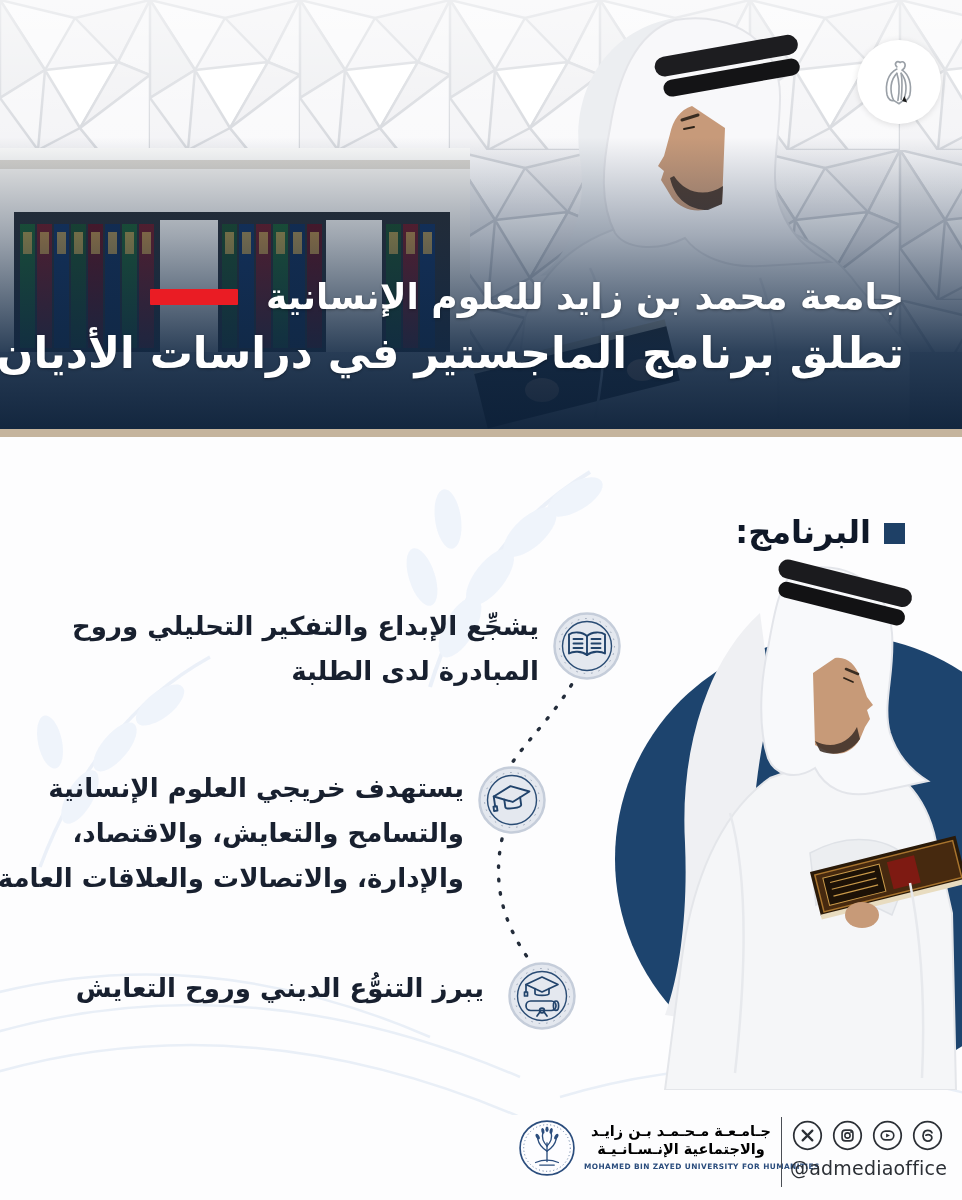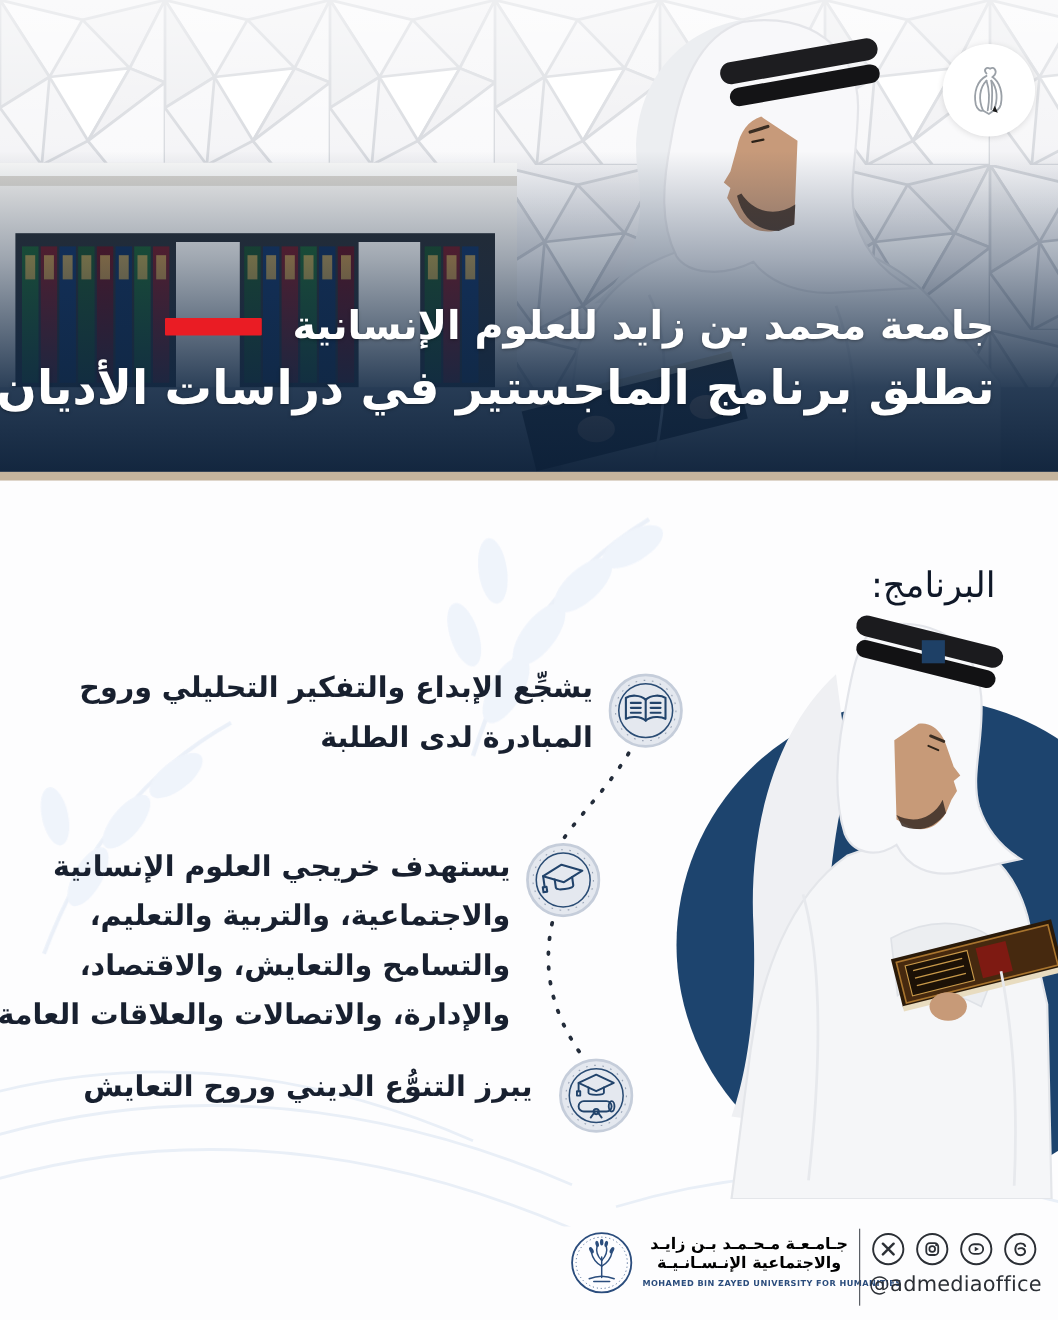--- a/index.html
+++ b/index.html
@@ -30,22 +30,22 @@
   .title-accent{width:88px;height:16px;background:#ea1c24;border-radius:1px;flex:0 0 auto;}
   .title-line2{
     position:absolute;top:328px;right:58px;
     color:#ffffff;font-weight:700;font-size:43px;white-space:nowrap;
     text-shadow:0 1px 3px rgba(0,0,0,.35);
   }
   
   .mid{position:absolute;left:0;top:437px;width:962px;height:678px;}
   .watermark{position:absolute;left:0;top:0;pointer-events:none;}
   .program-heading{
-    position:absolute;top:76px;right:57px;display:flex;align-items:center;gap:29px;
-    font-size:32px;font-weight:400;color:#0f1828;flex-direction:column;
+    position:absolute;top:76px;right:57px;display:flex;align-items:center;gap:13px;
+    font-size:32px;font-weight:700;color:#0f1828;
   }
   .heading-square{width:21px;height:21px;background:#1e4066;margin-top:2px;flex:0 0 auto;}
   .feature-circle-wrap{position:absolute;left:610px;top:116px;width:352px;height:537px;}
   .bullet-row{position:absolute;display:flex;direction:rtl;align-items:flex-start;gap:14px;}
   .bullet-row .txt{display:flex;flex-direction:column;align-items:flex-start;}
   .bullet-row .txt div{
     direction:rtl;white-space:nowrap;font-size:26px;font-weight:700;
     color:#18202f;line-height:45px;
   }
   .bicon{width:68px;height:68px;flex:0 0 aupx;}
@@ -287,21 +287,20 @@
         <circle cx="34" cy="34" r="24.5" fill="none" stroke="#2a4c74" stroke-width="1.4"></circle>
         <g transform="rotate(-8 34 31)" stroke="#21436b" stroke-width="1.9" fill="none" stroke-linejoin="round" stroke-linecap="round">
           <polygon points="34,20 52,28 34,36 16,28"></polygon>
           <path d="M26 32.5 V40 C26 43 42 43 42 40 V32.5"></path>
           <path d="M16 28 V38"></path>
           <rect x="14.3" y="38" width="3.4" height="4.5"></rect>
         </g>
       </svg>
       <div class="txt">
         <div>يستهدف خريجي العلوم الإنسانية</div>
-        <div>والاجتماعية، والتربية والتعليم،</div>
         <div>والتسامح والتعايش، والاقتصاد،</div>
         <div>والإدارة، والاتصالات والعلاقات العامة</div>
       </div>
     </div>
 
     <div class="bullet-row row3">
       <svg class="bicon" viewBox="0 0 68 68">
         <circle cx="34" cy="34" r="32.5" fill="#e4e8ef" stroke="#c5cdda" stroke-width="2.5"></circle>
         <circle cx="34" cy="34" r="27.5" fill="none" stroke="#97a2b4" stroke-width="1" stroke-dasharray="1.5 6"></circle>
         <circle cx="34" cy="34" r="24.5" fill="none" stroke="#2a4c74" stroke-width="1.4"></circle>

